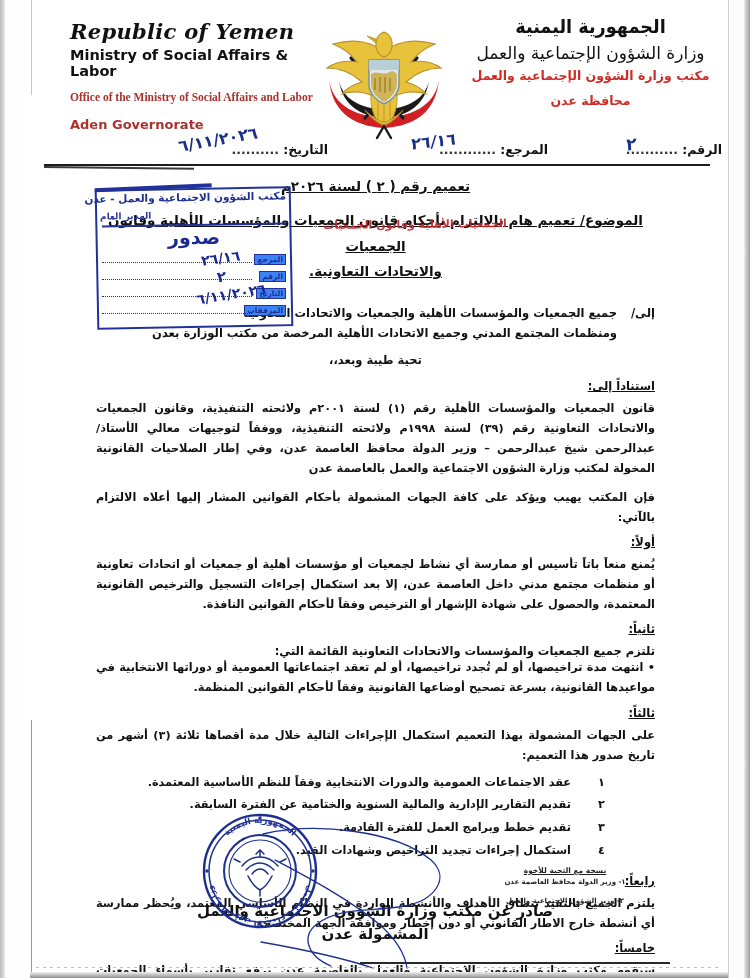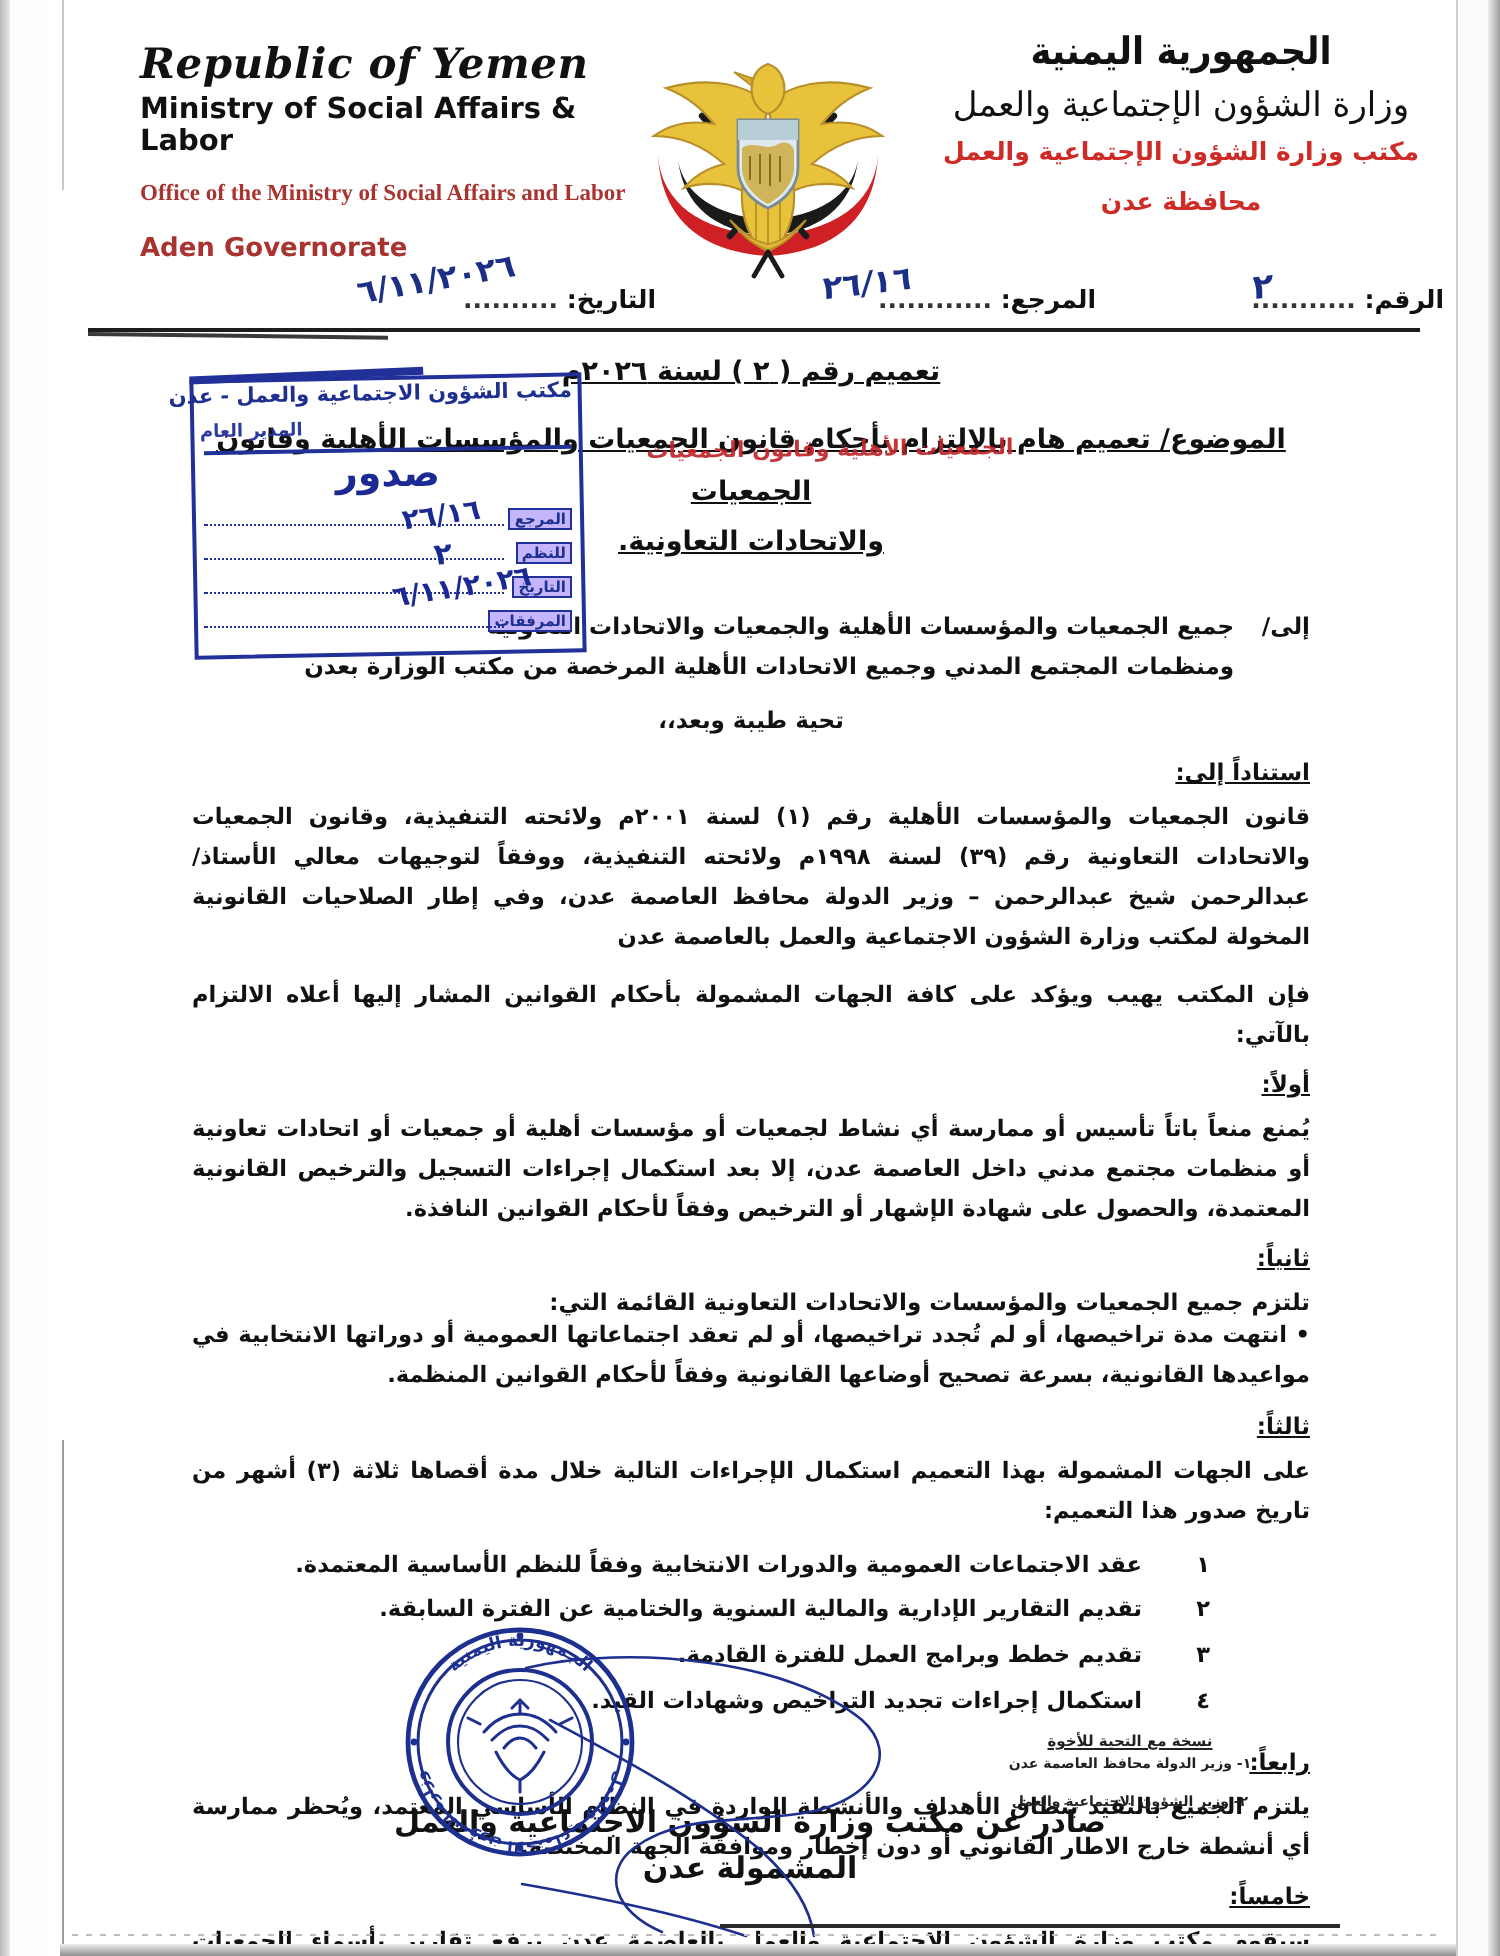--- a/index.html
+++ b/index.html
@@ -141,21 +141,21 @@
   #outstamp .os-sub{position:absolute;top:22px;right:6px;left:4px;
     font-size:9px;font-weight:700;text-align:left;color:#22309a;transform:rotate(-1deg);
     opacity:.95;}
   #outstamp .os-rule{position:absolute;top:36px;left:6px;right:6px;height:2px;background:#22309a;
     transform:rotate(-1deg);}
   #outstamp .os-sadir{position:absolute;top:38px;left:0;right:0;text-align:center;
     font-size:19px;font-weight:700;letter-spacing:4px;color:#1b2a93;}
   #outstamp .rows{position:absolute;top:66px;left:4px;right:6px;}
   #outstamp .row{position:relative;height:17px;}
   #outstamp .row .lbl{position:absolute;right:0;font-size:7.5px;font-weight:700;
-    border:1px solid #22309a;padding:0 2px;line-height:1.25;background:#c4b5fd;}
+    border:1px solid #22309a;padding:0 2px;line-height:1.25;background:#3b82f6;}
   #outstamp .row .dots{position:absolute;right:34px;left:2px;top:8px;
     border-top:1.5px dotted #22309a;}
   .hw{position:absolute;color:#1b2a93;font-weight:700;
       font-family:"DejaVu Sans","Liberation Sans",sans-serif;}
 
   
   #redstamp{position:absolute;left:300px;top:218px;width:230px;height:22px;
     direction:rtl;color:#c0252a;font-size:11px;font-weight:700;
     text-align:center;transform:rotate(-.6deg);opacity:.92;white-space:nowrap;
     overflow:hidden;}
@@ -342,21 +342,21 @@
     <div class="os-top">مكتب الشؤون الاجتماعية والعمل - عدن</div>
     <div class="os-sub">المدير العام</div>
     <div class="os-rule"></div>
     <div class="os-sadir">صدور</div>
     <div class="rows">
       <div class="row">
         <span class="lbl">المرجع</span>
         <span class="dots"></span>
       </div>
       <div class="row">
-        <span class="lbl">للنظم</span>
+        <span class="lbl">الرقم</span>
         <span class="dots"></span>
       </div>
       <div class="row">
         <span class="lbl">التاريخ</span>
         <span class="dots"></span>
       </div>
       <div class="row">
         <span class="lbl">المرفقات</span>
         <span class="dots"></span>
       </div>

